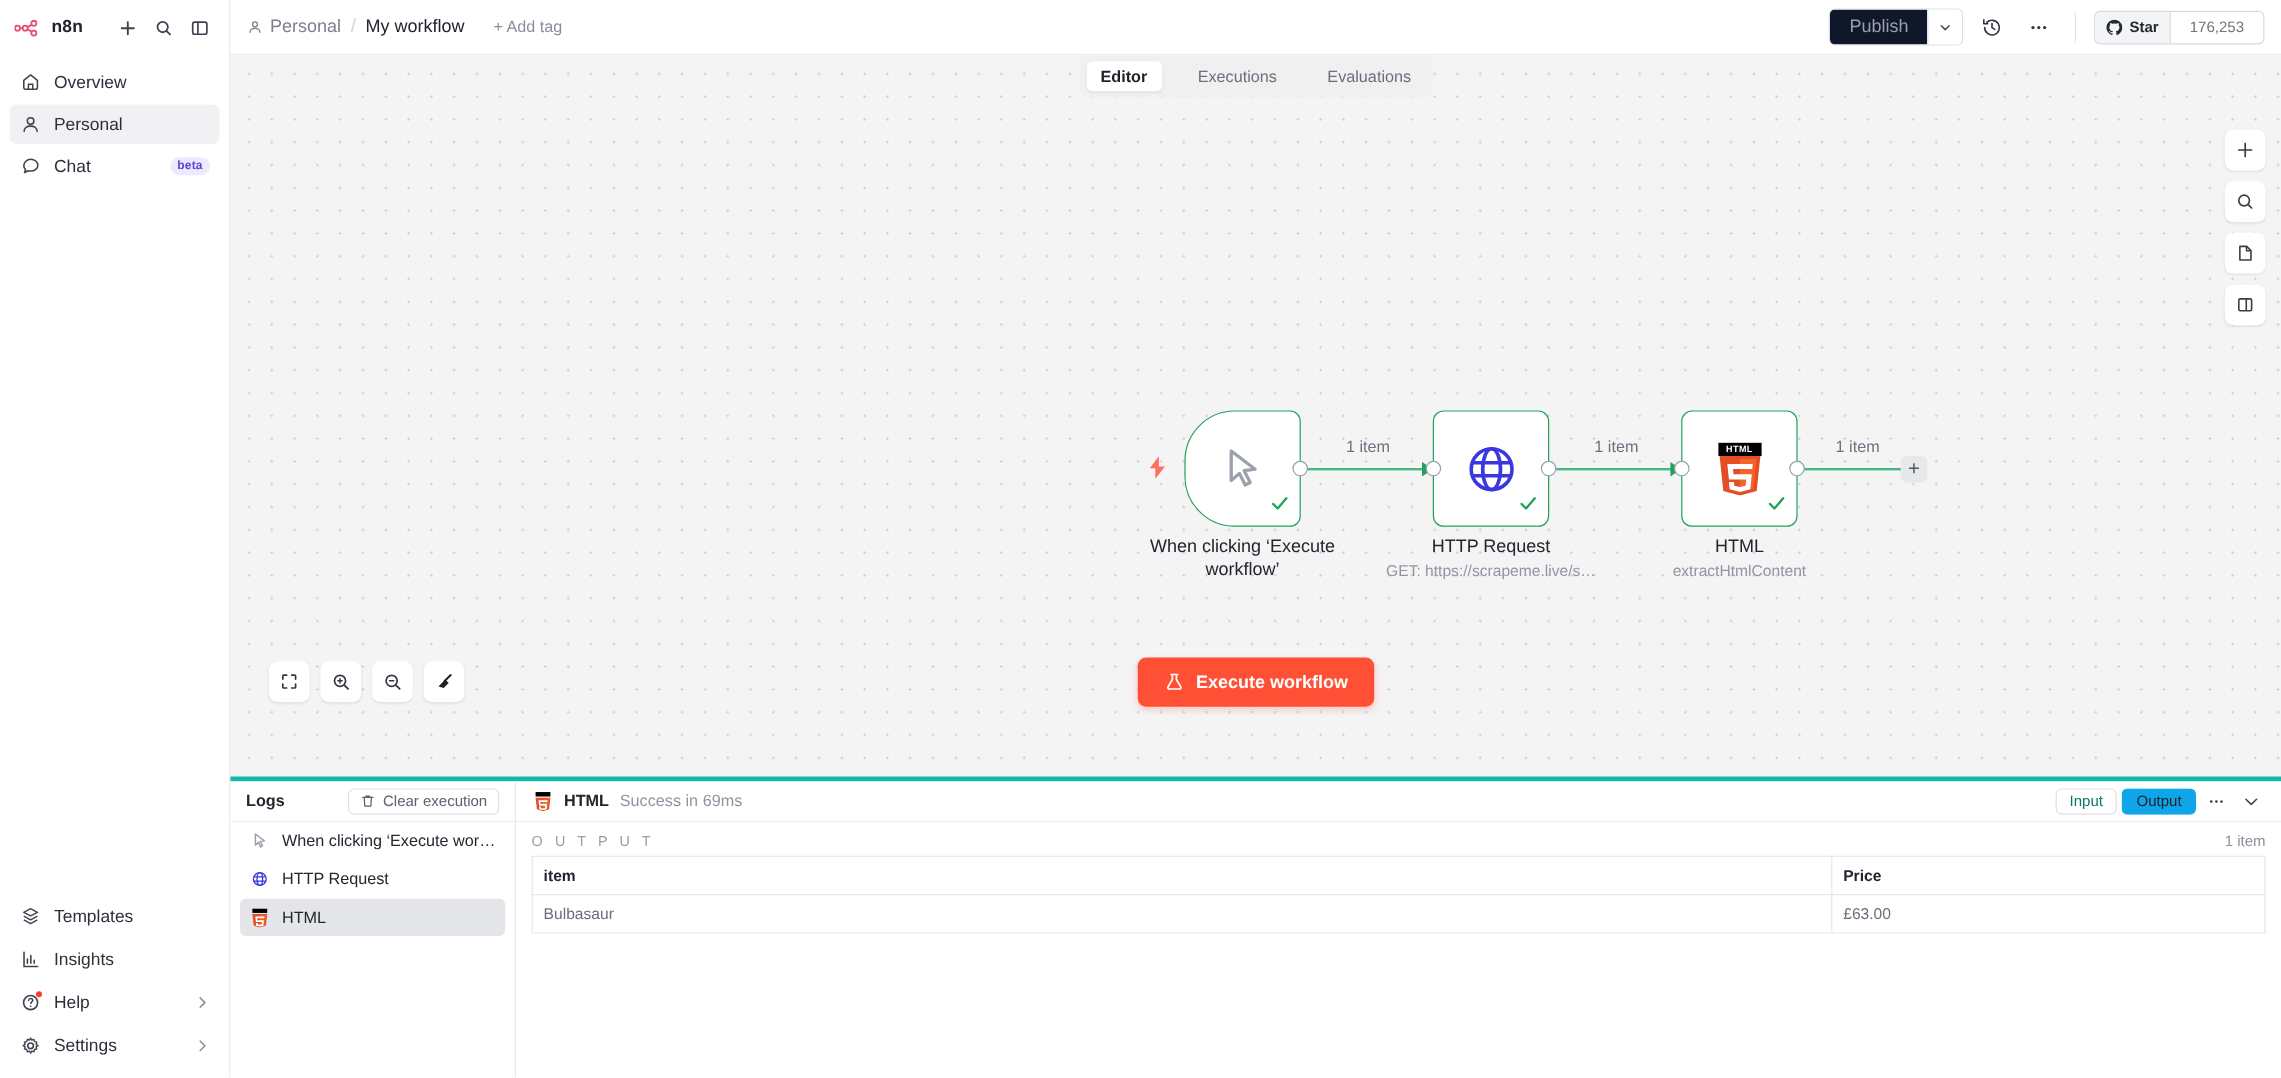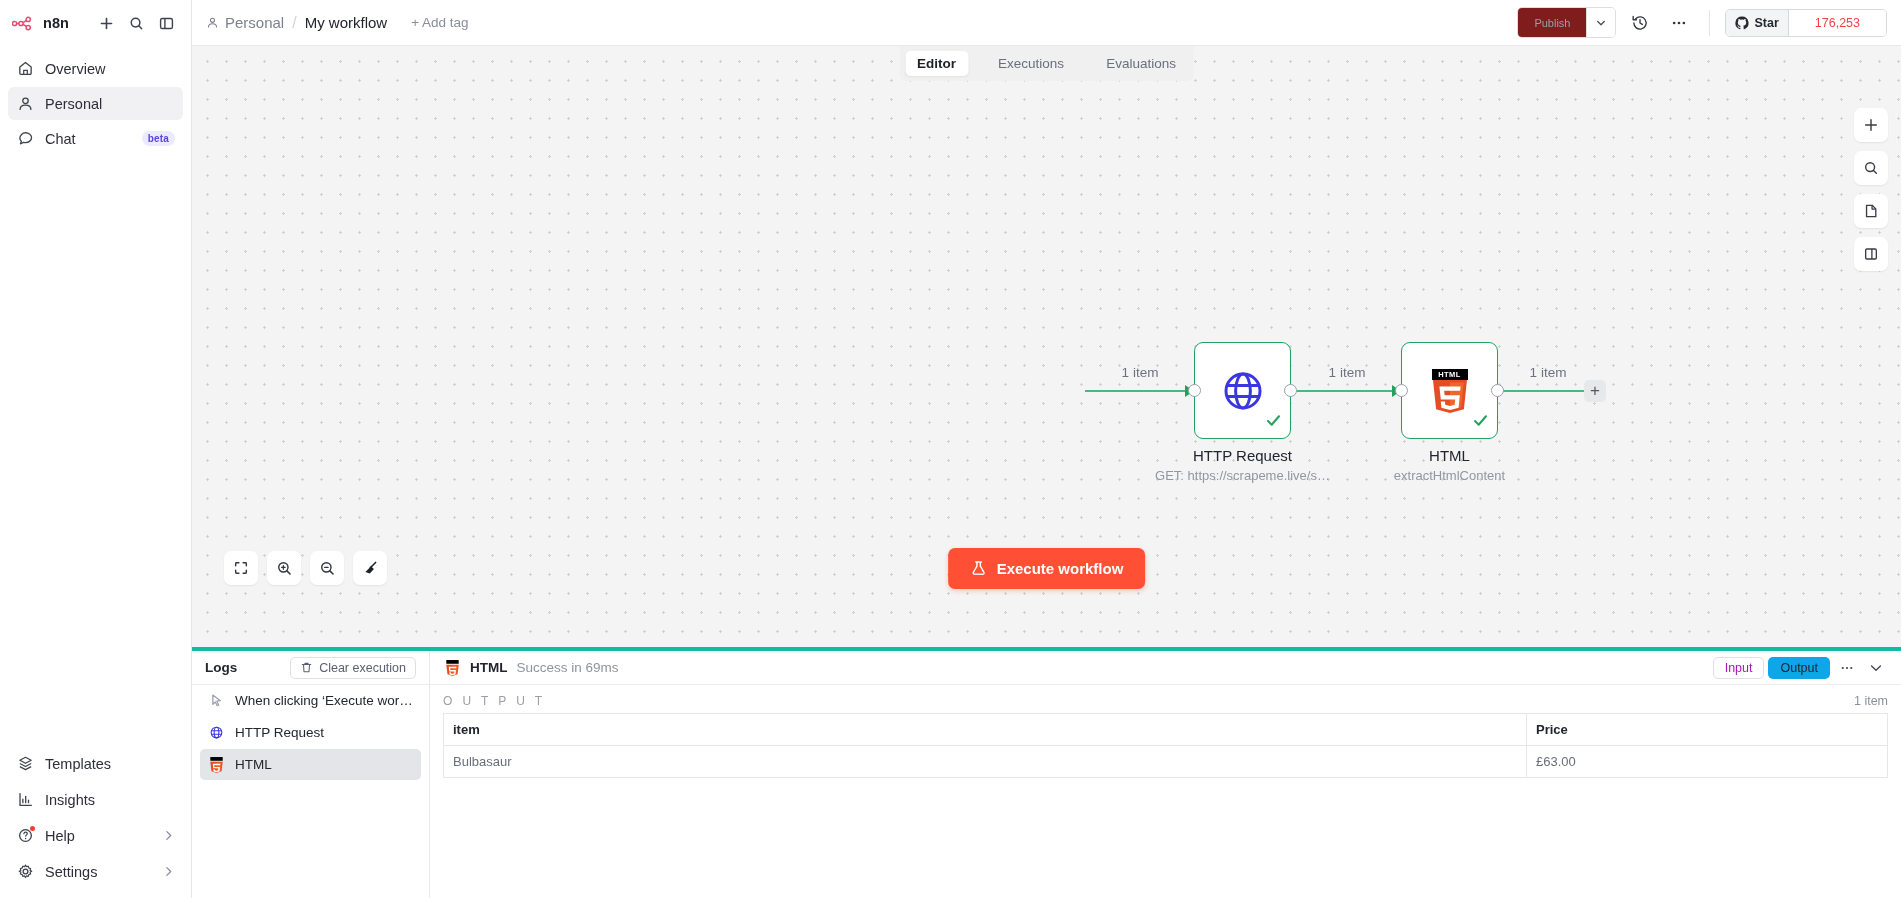--- a/index.html
+++ b/index.html
@@ -53,35 +53,35 @@
     background: #fff; border-bottom: 1px solid #e9eaee; padding: 0 14px; gap: 0;
   }
   .crumbs { display: flex; align-items: center; gap: 8px; font-size: 15px; }
   .crumb-owner { display: flex; align-items: center; gap: 6px; color: #7d818f; }
   .crumb-sep { color: #d3d5dc; font-size: 16px; }
   .crumb-name { color: #22242e; }
   .add-tag { color: #8a8e9b; font-size: 13.5px; margin-left: 16px; cursor: pointer; }
   .hdr-right { margin-left: auto; display: flex; align-items: center; gap: 4px; }
   .publish-group { display: flex; align-items: stretch; border: 1px solid #dcdee4; border-radius: 5px; overflow: hidden; height: 31px; }
   .publish-btn {
-    padding: 0 16px; display: flex; align-items: center; font-size: 11px;
-    color: #9b9fa9; background: #7f1d1d; cursor: pointer;
+    padding: 0 16px; display: flex; align-items: center; font-size: 15px;
+    color: #9b9fa9; background: #0f172a; cursor: pointer;
   }
   .publish-caret {
     width: 29px; display: flex; align-items: center; justify-content: center;
     border-left: 1px solid #dcdee4; background: #fff; cursor: pointer; color: #4b4e5a;
   }
   .hdr-ico-btn {
     width: 31px; height: 31px; display: flex; align-items: center; justify-content: center;
     border-radius: 5px; cursor: pointer; color: #33353f; margin-left: 4px;
   }
   .hdr-divider { width: 1px; height: 26px; background: #e4e5ea; margin: 0 11px; }
   .gh-group { display: flex; align-items: stretch; height: 28px; border: 1px solid #d6d9df; border-radius: 5px; overflow: hidden; font-size: 12.5px; }
   .gh-star { display: flex; align-items: center; gap: 5px; padding: 0 9px; background: #f3f4f6; color: #24292f; font-weight: 600; cursor: pointer; }
-  .gh-count { display: flex; align-items: center; padding: 0 26px; background: #fff; color: #ef4444; border-left: 1px solid #d6d9df; }
+  .gh-count { display: flex; align-items: center; padding: 0 16px; background: #fff; color: #737373; border-left: 1px solid #d6d9df; }
 
   
   .canvas-wrap { position: relative; flex: 1 1 auto; min-height: 0; overflow: hidden; }
   .canvas {
     position: absolute; inset: 0;
     background-color: #f4f4f5;
     background-image: radial-gradient(circle, #d0d1d4 1px, transparent 1.1px);
     background-size: 19px 19px;
     background-position: 6px 6px;
   }
@@ -199,21 +199,21 @@
   .log-row .lbl { overflow: hidden; text-overflow: ellipsis; white-space: nowrap; }
 
   .logs-right { flex: 1 1 auto; display: flex; flex-direction: column; min-width: 0; }
   .lr-hdr { height: 34px; display: flex; align-items: center; padding: 0 13px; gap: 9px; border-bottom: 1px solid #ededf1; }
   .lr-node-name { font-size: 13.5px; font-weight: 700; color: #22242e; }
   .lr-node-status { font-size: 13.5px; color: #9094a0; }
   .lr-hdr-right { margin-left: auto; display: flex; align-items: center; gap: 5px; }
   .io-toggle { display: flex; gap: 4px; }
   .io-btn {
     font-size: 12.5px; padding: 3px 11px; border-radius: 5px; cursor: pointer;
-    border: 1px solid transparent; color: #a21caf; background: transparent;
+    border: 1px solid transparent; color: #0f766e; background: transparent;
   }
   .io-btn.plain { border-color: #dfe0e5; background: #fff; }
   .io-btn.sel { background: #0ea5e9; color: #1f2129; }
   .lr-ico { width: 24px; height: 24px; display: flex; align-items: center; justify-content: center; border-radius: 5px; cursor: pointer; color: #42454f; }
 
   .out-bar { display: flex; align-items: center; padding: 9px 13px 5px 13px; }
   .out-label { font-size: 12px; color: #9b9ea9; letter-spacing: 3.4px; }
   .out-count { margin-left: auto; font-size: 12.5px; color: #8d909c; }
   .tbl-wrap { padding: 0 13px; overflow: hidden; }
   table.out-table { width: 100%; border-collapse: collapse; table-layout: fixed; font-size: 13px; }
@@ -437,20 +437,39 @@
         <div class="rt-btn">
           <svg width="16" height="16" viewBox="0 0 18 18" fill="none">
             <rect x="3" y="3.4" width="12" height="11.2" rx="1.4" stroke="#3a3c46" stroke-width="1.5"></rect>
             <path d="M10 3.4v11.2" stroke="#3a3c46" stroke-width="1.5"></path>
           </svg>
         </div>
       </div>
 
       <div class="flow">
 
+        <div class="node-grp" style="left:795px; top:296px;">
+          <span class="bolt" style="left:-31px;">
+            <svg width="17" height="19" viewBox="0 0 16 18">
+                <path d="M9.2 0L2 9.6h4.3L6.4 18 14 8.2H9.1L9.2 0z" fill="#ff6f5e"></path>
+              </svg>
+          </span>
+          <div class="node-box trigger">
+            <svg width="42" height="42" viewBox="0 0 40 40" fill="none">
+              <path d="M10.5 5.5l19 14.5-8.7 1.2 4.7 9.4-3.9 2-4.6-9.3-6.5 5.7V5.5z" stroke="#9ba0ad" stroke-width="2.6" stroke-linejoin="round" fill="#fff"></path>
+            </svg>
+            <span class="node-check">
+              <svg width="17" height="17" viewBox="0 0 18 18" fill="none">
+                  <path d="M3.2 9.5l3.9 4 7.7-9" stroke="#21a25c" stroke-width="2.1" stroke-linecap="round" stroke-linejoin="round"></path>
+                </svg>
+            </span>
+            <span class="port out"></span>
+          </div>
+          <div class="node-title wrap">When clicking ‘Execute workflow’</div>
+        </div>
 
         <div class="conn" style="left:893px; top:345px; width:110px;"></div>
         <div class="conn-label" style="left:948px; top:345px;">1 item</div>
         <div class="arrow-head" style="left:993px; top:345px;"></div>
 
         <div class="node-grp" style="left:1002px; top:296px;">
           <div class="node-box">
             <svg width="48" height="48" viewBox="0 0 48 48" fill="none">
               <circle cx="24" cy="24" r="17" stroke="#3b37e0" stroke-width="3"></circle>
               <ellipse cx="24" cy="24" rx="7.4" ry="17" stroke="#3b37e0" stroke-width="3"></ellipse>

